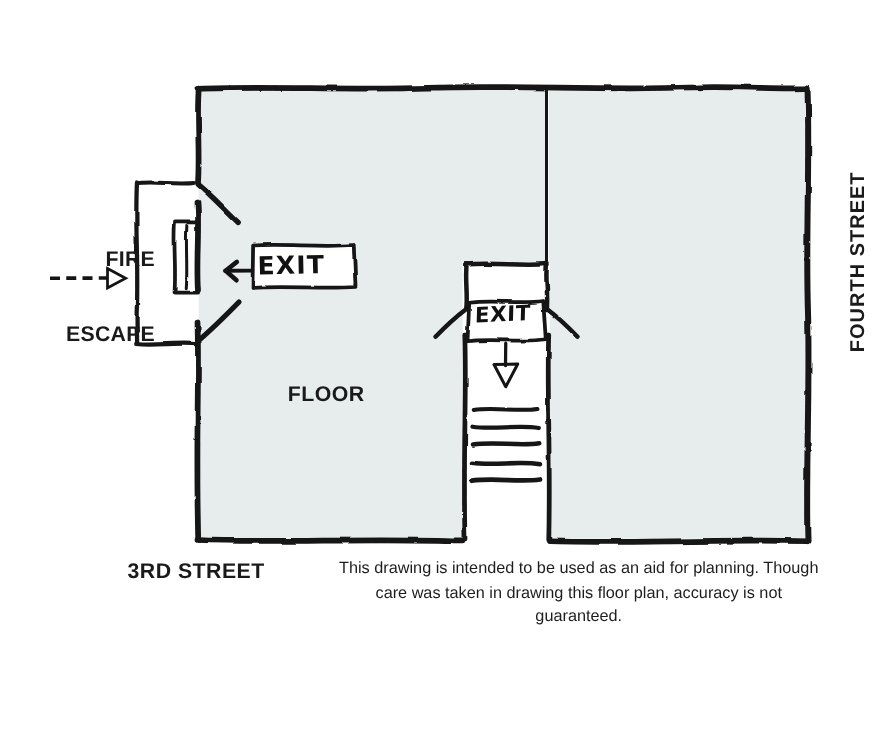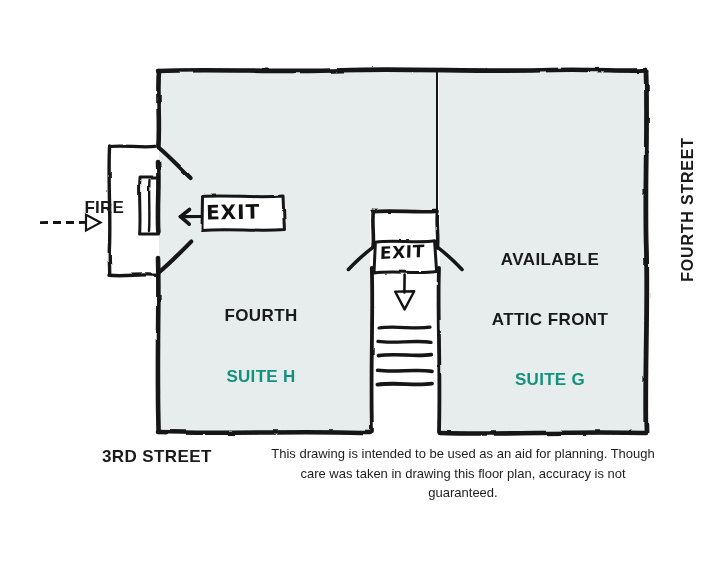--- a/index.html
+++ b/index.html
@@ -240,32 +240,27 @@
       <path d="M367 328 C 383 325.4, 402 329.6, 418 327.2" stroke-width="3.2"></path>
       <path d="M366 341.4 C 383 344, 402 339.6, 419 342.4" stroke-width="3.4"></path>
       <path d="M366.4 355.6 C 384 353, 403 357, 419.4 354.6" stroke-width="3.6"></path>
       <path d="M365.6 370.2 C 383 372.8, 403 368.6, 420 371.4" stroke-width="3.6"></path>
       <path d="M365.4 384.6 C 384 382, 403 386, 420 383.6" stroke-width="3.8"></path>
     </g>
   </svg>
 
   <div class="lbl" id="fire-escape-label">
     <div>FIRE</div>
+    <div>ESCAPE</div>
   </div>
 
   <div class="lbl" id="leased-block">
-    <div class="ln1">FOURTH</div>
-    <div class="ln2 suite-teal">SUITE H</div>
+    <div class="ln1">FLOOR</div>
   </div>
 
-  <div class="lbl" id="available-block">
-    <div class="ln1">AVAILABLE</div>
-    <div class="ln2">ATTIC FRONT</div>
-    <div class="ln3 suite-teal">SUITE G</div>
-  </div>
 
   <div class="lbl" id="street-label">FOURTH STREET</div>
 
   <div class="lbl" id="floor-label">3RD STREET</div>
 
   <div class="lbl" id="disclaimer">This drawing is intended to be used as an aid for planning. Though care was taken in drawing this floor plan, accuracy is not guaranteed.</div>
 
   <div class="exit-text" id="exit-text-1">EXIT</div>
 
   <div class="exit-text" id="exit-text-2">EXIT</div>

